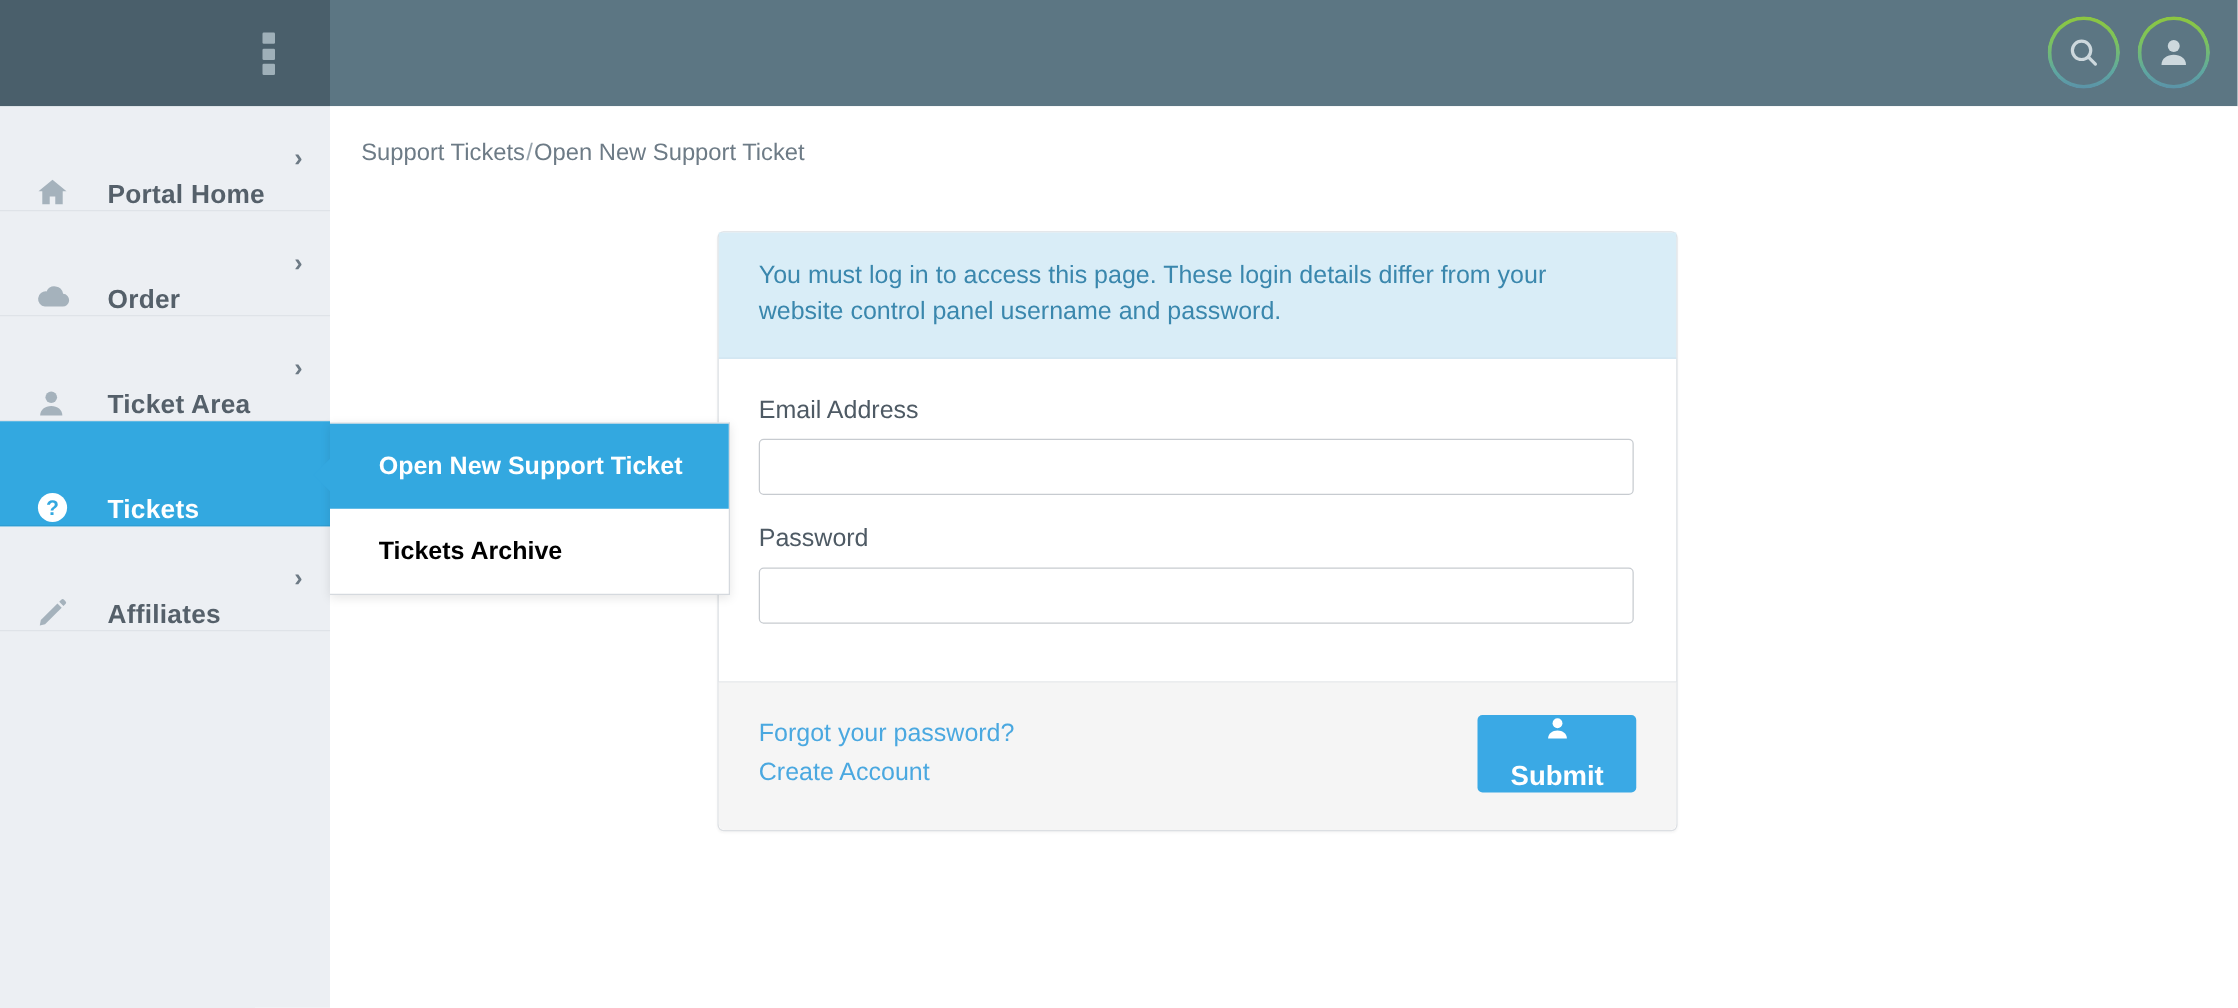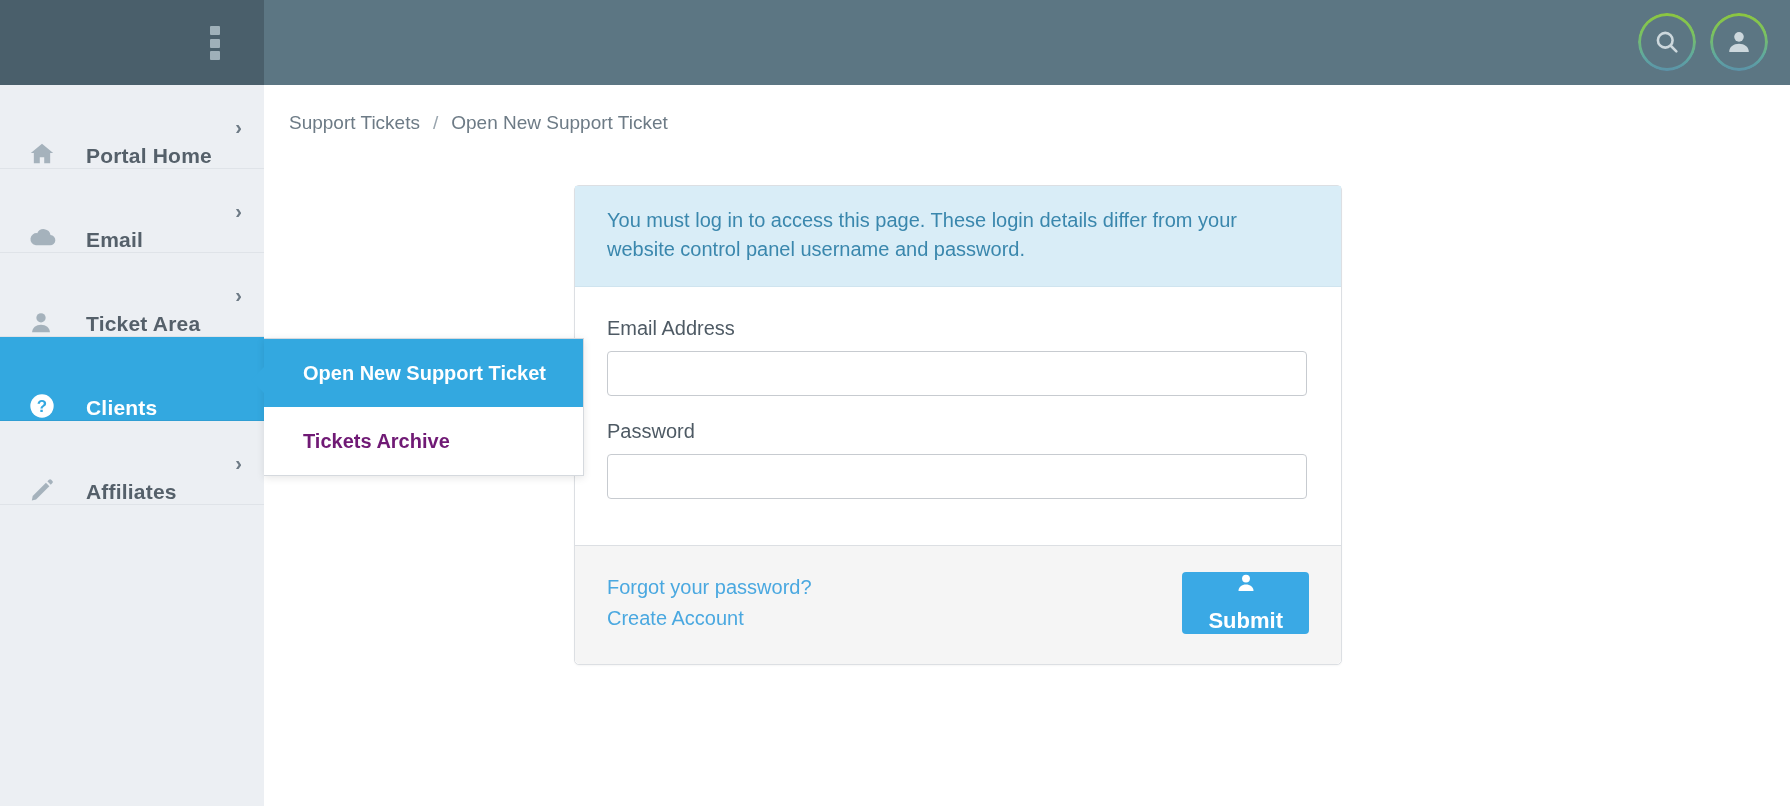--- a/index.html
+++ b/index.html
@@ -112,21 +112,21 @@
     border-left: none;
     box-shadow: 0 2px 8px rgba(0,0,0,.10);
     z-index: 20;
   }
   .submenu-item {
     height: 68px;
     display: flex; align-items: center;
     padding-left: 39px;
     font-size: 20px;
     font-weight: bold;
-    color: #701a75;
+    color: #000000;
   }
   .submenu-item.active {
     background: #33a8e0;
     color: #ffffff;
   }
   .submenu-arrow {
     position: absolute;
     left: -13px; top: 28px;
     width: 0; height: 0;
     border-top: 13px solid transparent;
@@ -140,21 +140,21 @@
     position: absolute;
     top: 85px; left: 264px;
     right: 0; bottom: 0;
     background: #ffffff;
   }
   .breadcrumb {
     position: absolute;
     top: 27px; left: 25px;
     font-size: 19px;
     color: #6d7b86;
-    display: flex; align-items: center; gap: 13px;
+    display: flex; align-items: center; gap: 1px;
   }
   .breadcrumb .crumb-sep { color: #98a4ad; }
 
   
   .panel {
     position: absolute;
     top: 100px; left: 310px;
     width: 768px;
     background: #ffffff;
     border: 1px solid #dcdfe3;
@@ -269,21 +269,21 @@
     <span class="nav-label">Portal Home</span>
     <span class="nav-chev">›</span>
   </div>
 
   <div class="nav-item">
     <span class="nav-icon">
       <svg width="30" height="30" viewBox="0 0 24 24" fill="#a5b2bc">
         <path d="M6.3 18.6h11.2a4.1 4.1 0 0 0 .5-8.2 5.6 5.6 0 0 0-10.6-1.5 4.2 4.2 0 0 0-1.1 9.7z"></path>
       </svg>
     </span>
-    <span class="nav-label">Email</span>
+    <span class="nav-label">Order</span>
     <span class="nav-chev">›</span>
   </div>
 
   <div class="nav-item">
     <span class="nav-icon">
       <svg width="26" height="26" viewBox="0 0 24 24" fill="#a5b2bc">
         <circle cx="12" cy="7.2" r="4.3"></circle>
         <path d="M3.8 20.6c0-4.3 3.7-7 8.2-7s8.2 2.7 8.2 7z"></path>
       </svg>
     </span>
@@ -291,21 +291,21 @@
     <span class="nav-chev">›</span>
   </div>
 
   <div class="nav-item active">
     <span class="nav-icon">
       <svg width="28" height="28" viewBox="0 0 24 24">
         <circle cx="12" cy="12" r="10" fill="#ffffff"></circle>
         <text x="12" y="17.4" text-anchor="middle" font-size="14.5" font-weight="bold" font-family="Liberation Sans, sans-serif" fill="#33a8e0">?</text>
       </svg>
     </span>
-    <span class="nav-label">Clients</span>
+    <span class="nav-label">Tickets</span>
 
   </div>
 
   <div class="nav-item">
     <span class="nav-icon">
       <svg width="28" height="28" viewBox="0 0 24 24" fill="#a5b2bc">
         <path d="M4 17.2 15.4 5.8l2.9 2.9L6.9 20.1 3.3 20.9z"></path>
         <path d="M16.6 4.6 19.5 7.5l1.4-1.4a1.3 1.3 0 0 0 0-1.9l-1-1a1.3 1.3 0 0 0-1.9 0z"></path>
       </svg>
     </span>

